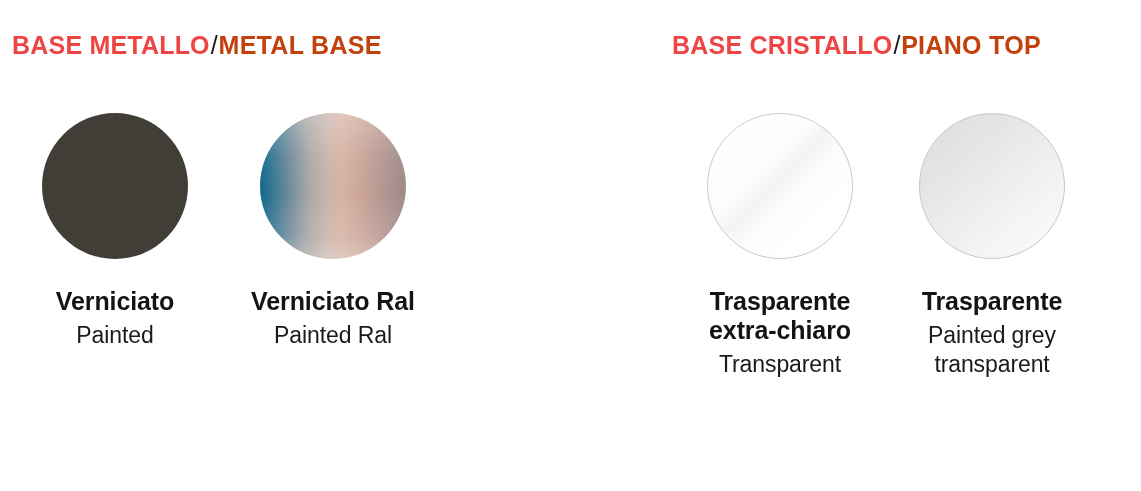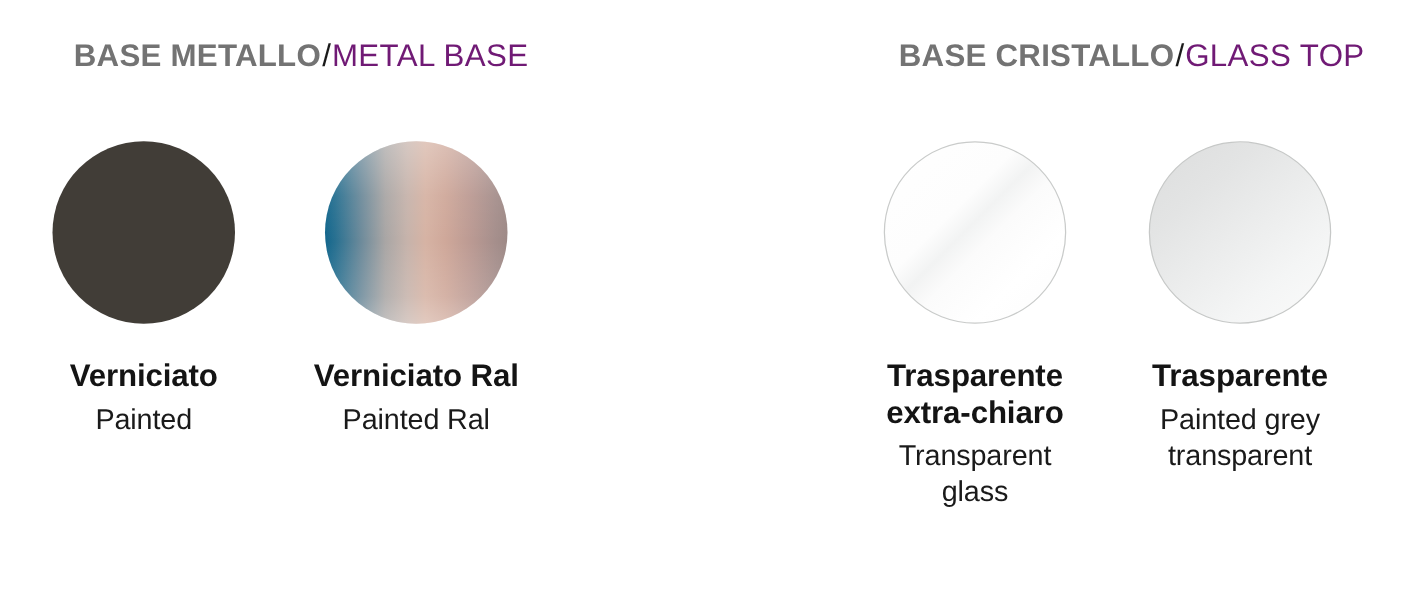--- a/index.html
+++ b/index.html
@@ -25,32 +25,31 @@
   .section-header {
     position: absolute;
     top: 30px;
     white-space: nowrap;
     font-size: 25px;
     line-height: 30px;
     letter-spacing: -0.2px;
   }
   .section-header .title-it {
     font-weight: 700;
-    color: #737373;
+    color: #ef4444;
     letter-spacing: 0.2px;
-    margin-left: 47px;
   }
   .section-header .title-sep {
     font-weight: 400;
     color: #1a1a1a;
     padding: 0 1px;
   }
   .section-header .title-en {
-    font-weight: 400;
-    color: #701a75;
+    font-weight: 700;
+    color: #c2410c;
     letter-spacing: 0.3px;
     margin-top: 18px;
   }
   #header-metal { left: 12px; }
   #header-glass { left: 672px; }
 
   
   .swatch {
     position: absolute;
     top: 113px;
@@ -178,34 +177,33 @@
 
   <div class="swatch" id="swatch-verniciato">
     <div class="disc-wrap">
       <div class="disc disc-painted"></div>
     </div>
     <div class="label-it">Verniciato</div>
     <div class="label-en">Painted</div>
   </div>
 
   <div class="section-header" id="header-glass">
-    <span class="title-it">BASE CRISTALLO</span><span class="title-sep">/</span><span class="title-en">GLASS TOP</span>
+    <span class="title-it">BASE CRISTALLO</span><span class="title-sep">/</span><span class="title-en">PIANO TOP</span>
   </div>
 
   <div class="swatch" id="swatch-extra-chiaro">
     <div class="disc-wrap">
       <div class="disc disc-clear"></div>
     </div>
     <div class="label-it">
       <span class="label-line">Trasparente</span>
       <span class="label-line">extra-chiaro</span>
     </div>
     <div class="label-en">
       <span class="label-line">Transparent</span>
-      <span class="label-line">glass</span>
     </div>
   </div>
 
   <div class="swatch" id="swatch-fume">
     <div class="disc-wrap">
       <div class="disc disc-smoked"></div>
     </div>
     <div class="label-it">
       <span class="label-line">Trasparente</span>
     </div>

